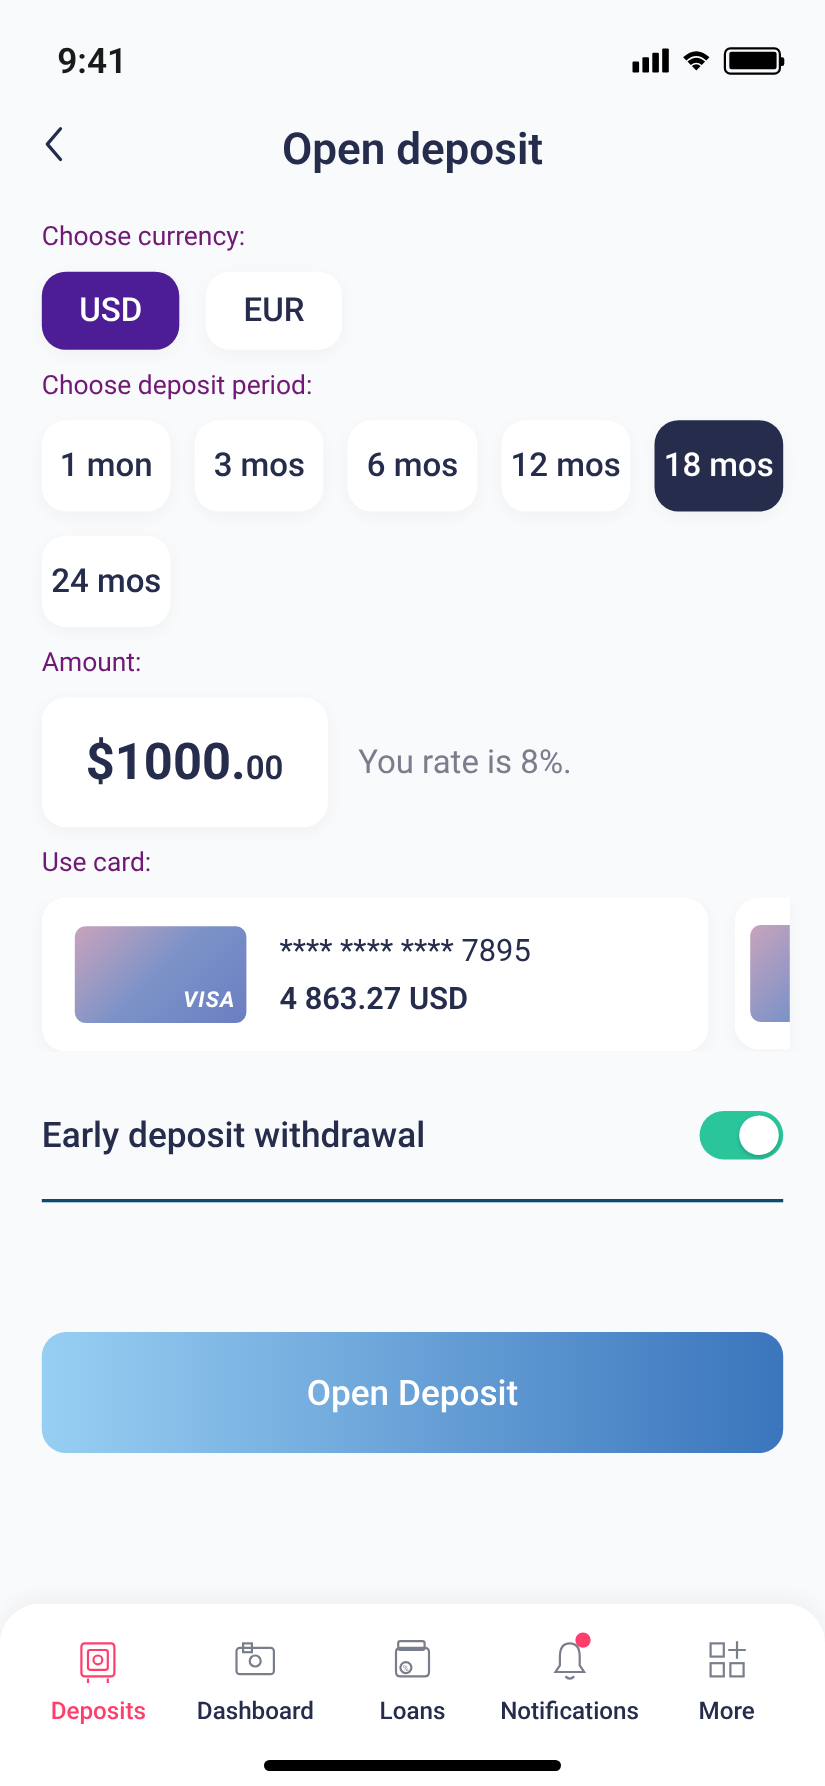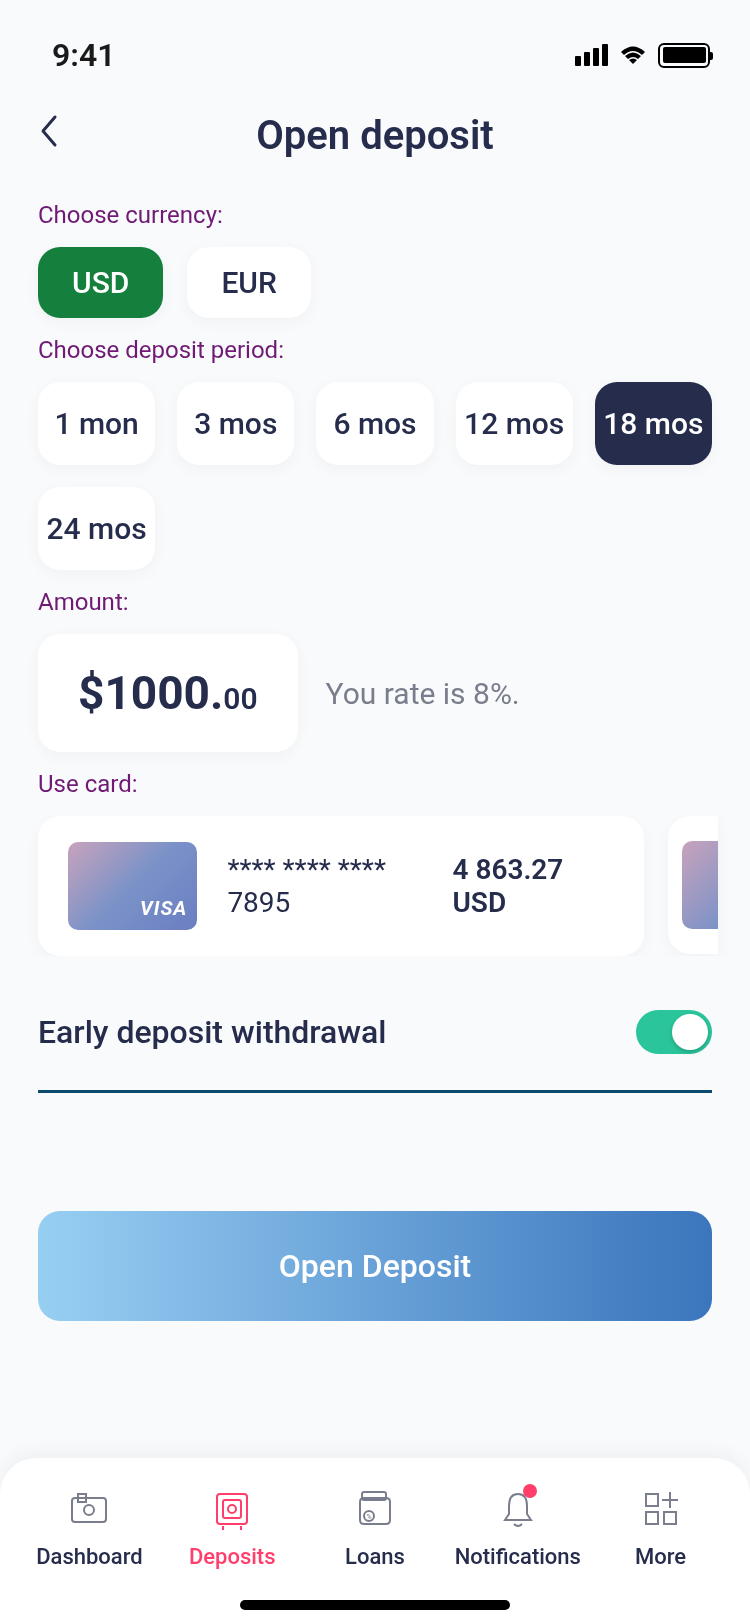--- a/index.html
+++ b/index.html
@@ -14,34 +14,34 @@
 .battery{width:52px;height:25px;border:2.5px solid #000;border-radius:6px;position:relative;padding:2.5px}
 .battery::after{content:'';position:absolute;right:-5px;top:7px;width:3px;height:8px;background:#000;border-radius:0 2px 2px 0}
 .battery-fill{width:100%;height:100%;background:#000;border-radius:2px}
 .header{display:flex;align-items:center;padding:24px 38px;position:relative}
 .back-btn{position:absolute;left:38px;font-size:36px;color:#262C4C;font-weight:300}
 .page-title{flex:1;text-align:center;font-size:40px;font-weight:600;color:#262C4C}
 .content{padding:0 38px}
 .section-label{font-size:24px;color:#701a75;margin-top:18px;margin-bottom:18px}
 .pill-row{display:flex;gap:24px;flex-wrap:wrap}
 .pill{padding:18px 34px;border-radius:22px;font-size:30px;font-weight:500;background:#fff;color:#262C4C;border:none;box-shadow:0 4px 16px rgba(0,0,0,0.04)}
-.pill.active{background:#15803d;color:#fff}
+.pill.active{background:#4c1d95;color:#fff}
 .period-grid{display:grid;grid-template-columns:repeat(5,1fr);gap:22px}
 .period-pill{padding:24px 0;border-radius:22px;font-size:30px;font-weight:500;background:#fff;color:#262C4C;text-align:center;border:none;box-shadow:0 4px 16px rgba(0,0,0,0.04)}
 .period-pill.active{background:#262C4C;color:#fff}
 .amount-row{display:flex;align-items:center;gap:28px}
 .amount-box{background:#fff;border-radius:22px;padding:32px 40px;box-shadow:0 4px 16px rgba(0,0,0,0.04)}
 .amount-main{font-size:46px;font-weight:700;color:#262C4C}
 .amount-cents{font-size:30px;font-weight:600;color:#262C4C}
 .rate-text{font-size:30px;color:#7A7E8C}
 .card-container{display:flex;gap:24px;overflow:hidden;margin-top:18px}
 .card-item{background:#fff;border-radius:22px;padding:26px 30px;display:flex;align-items:center;gap:30px;box-shadow:0 4px 16px rgba(0,0,0,0.04);flex-shrink:0;width:606px}
-.card-visual{width:136px;height:88px;border-radius:10px;background:linear-gradient(135deg,#C8A3BC 0%,#7A92C8 50%,#6B7EC2 100%);position:relative;display:flex;align-items:flex-end;justify-content:flex-end;padding:10px}
+.card-visual{width:156px;height:88px;border-radius:10px;background:linear-gradient(135deg,#C8A3BC 0%,#7A92C8 50%,#6B7EC2 100%);position:relative;display:flex;align-items:flex-end;justify-content:flex-end;padding:10px}
 .card-brand{color:#fff;font-size:20px;font-weight:700;font-style:italic;letter-spacing:1px}
-.card-info{display:flex;flex-direction:row;gap:10px}
+.card-info{display:flex;flex-direction:column;gap:10px}
 .card-number{font-size:28px;color:#262C4C}
 .card-balance{font-size:28px;font-weight:600;color:#262C4C}
 .card-peek{width:50px;height:138px;background:#fff;border-radius:22px 0 0 22px;display:flex;align-items:center;padding-left:14px;box-shadow:0 4px 16px rgba(0,0,0,0.04);flex-shrink:0}
 .card-peek-inner{width:36px;height:88px;border-radius:10px 0 0 10px;background:linear-gradient(135deg,#C8A3BC 0%,#7A92C8 100%)}
 .toggle-row{display:flex;justify-content:space-between;align-items:center;margin-top:54px;padding-bottom:36px;border-bottom:3px solid #0c4a6e}
 .toggle-label{font-size:32px;font-weight:500;color:#262C4C}
 .toggle{width:76px;height:44px;background:#2AC59B;border-radius:22px;position:relative}
 .toggle-knob{width:36px;height:36px;background:#fff;border-radius:50%;position:absolute;top:4px;right:4px;box-shadow:0 2px 4px rgba(0,0,0,0.2)}
 .cta-button{margin-top:118px;width:100%;padding:36px 0;border-radius:22px;border:none;background:linear-gradient(90deg,#97CFF3 0%,#3B75BC 100%);color:#fff;font-size:32px;font-weight:500}
 .tab-bar{position:absolute;bottom:0;left:0;right:0;height:166px;background:#fff;border-radius:36px 36px 0 0;display:flex;justify-content:space-around;align-items:flex-start;padding:28px 18px 0;box-shadow:0 -4px 20px rgba(0,0,0,0.05)}
@@ -130,41 +130,41 @@
     <div class="toggle-label">Early deposit withdrawal</div>
     <div class="toggle">
       <div class="toggle-knob"></div>
     </div>
   </div>
 
   <button class="cta-button">Open Deposit</button>
 </div>
 
 <div class="tab-bar">
-  <div class="tab-item">
-    <div class="tab-icon">
-      <svg width="46" height="46" viewBox="0 0 46 46">
-          <rect x="6" y="12" width="34" height="24" rx="3" stroke="#7A7E8C" stroke-width="2" fill="none"></rect>
-          <rect x="12" y="8" width="8" height="8" stroke="#7A7E8C" stroke-width="2" fill="none"></rect>
-          <circle cx="23" cy="24" r="5" stroke="#7A7E8C" stroke-width="2" fill="none"></circle>
-        </svg>
-    </div>
-    <div class="tab-label">Dashboard</div>
-  </div>
   <div class="tab-item active">
     <div class="tab-icon">
       <svg width="46" height="46" viewBox="0 0 46 46">
           <rect x="8" y="8" width="30" height="30" rx="3" stroke="#FF3E6C" stroke-width="2" fill="none"></rect>
           <rect x="14" y="14" width="18" height="18" rx="2" stroke="#FF3E6C" stroke-width="2" fill="none"></rect>
           <circle cx="23" cy="23" r="4" stroke="#FF3E6C" stroke-width="2" fill="none"></circle>
           <line x1="14" y1="40" x2="14" y2="44" stroke="#FF3E6C" stroke-width="2"></line>
           <line x1="32" y1="40" x2="32" y2="44" stroke="#FF3E6C" stroke-width="2"></line>
         </svg>
     </div>
     <div class="tab-label">Deposits</div>
+  </div>
+  <div class="tab-item">
+    <div class="tab-icon">
+      <svg width="46" height="46" viewBox="0 0 46 46">
+          <rect x="6" y="12" width="34" height="24" rx="3" stroke="#7A7E8C" stroke-width="2" fill="none"></rect>
+          <rect x="12" y="8" width="8" height="8" stroke="#7A7E8C" stroke-width="2" fill="none"></rect>
+          <circle cx="23" cy="24" r="5" stroke="#7A7E8C" stroke-width="2" fill="none"></circle>
+        </svg>
+    </div>
+    <div class="tab-label">Dashboard</div>
   </div>
   <div class="tab-item">
     <div class="tab-icon">
       <svg width="46" height="46" viewBox="0 0 46 46">
           <path d="M8 16 Q8 12 12 12 L34 12 Q38 12 38 16 L38 34 Q38 38 34 38 L12 38 Q8 38 8 34 Z" stroke="#7A7E8C" stroke-width="2" fill="none"></path>
           <rect x="10" y="6" width="24" height="8" rx="2" stroke="#7A7E8C" stroke-width="2" fill="none"></rect>
           <circle cx="17" cy="30" r="5" stroke="#7A7E8C" stroke-width="2" fill="none"></circle>
           <text x="17" y="33" font-size="7" text-anchor="middle" fill="#7A7E8C">%</text>
         </svg>
     </div>

